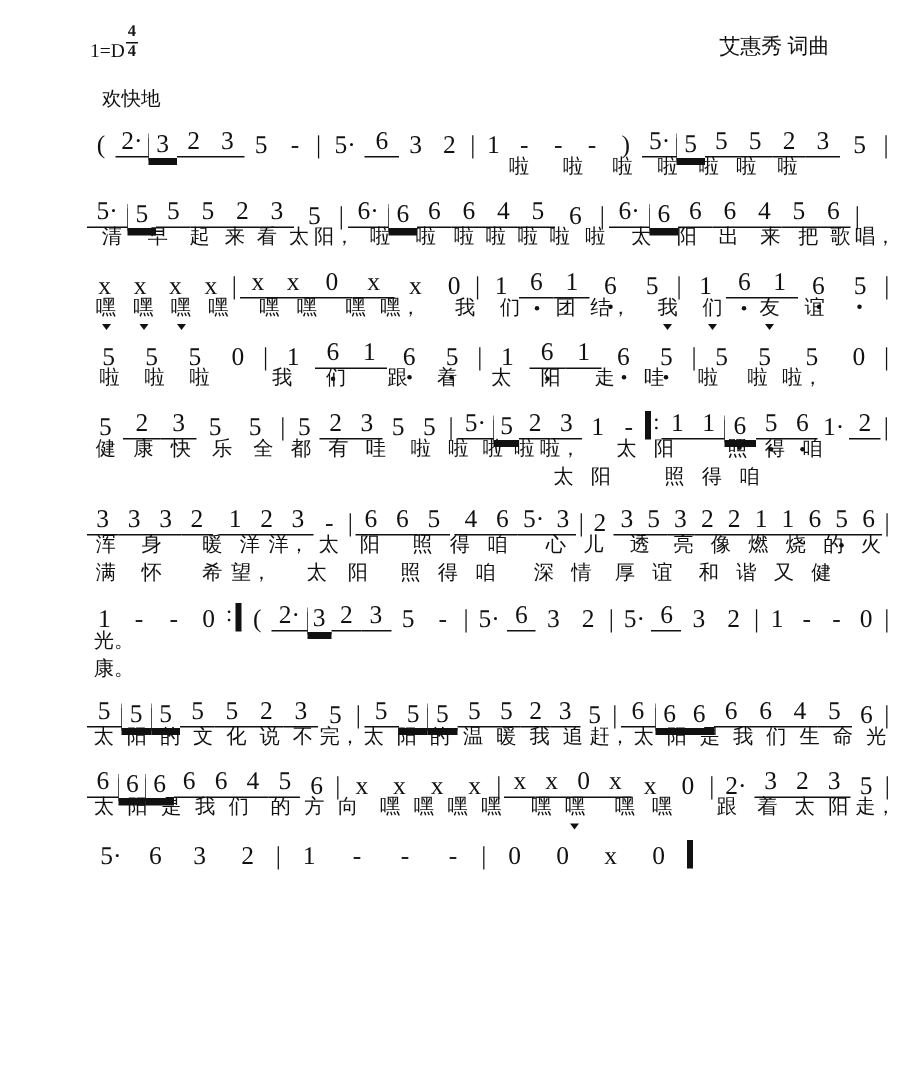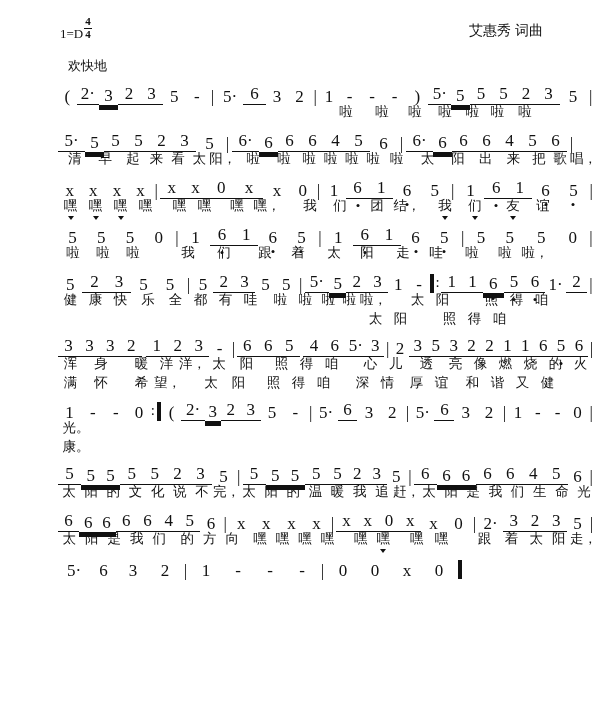--- a/index.html
+++ b/index.html
@@ -56,24 +56,24 @@
     font-size: 11px;
     font-weight: bold;
     line-height: 1.05;
     margin-left: 1px;
   }
   .meter .num { border-bottom: 1px solid #111; padding: 0 1px; }
   .meter .den { padding: 0 1px; }
 
   .author {
     position: absolute;
-    right: 66px;
+    right: 56px;
     top: 6px;
     font-size: 14px;
-    font-family: Liberation Sans, sans-serif;
+    font-family: Liberation Serif, serif;
   }
 
   .tempo {
     font-size: 13px;
     font-family: Liberation Mono, monospace;
     margin-left: 68px;
     margin-top: 7px;
   }
 
   

